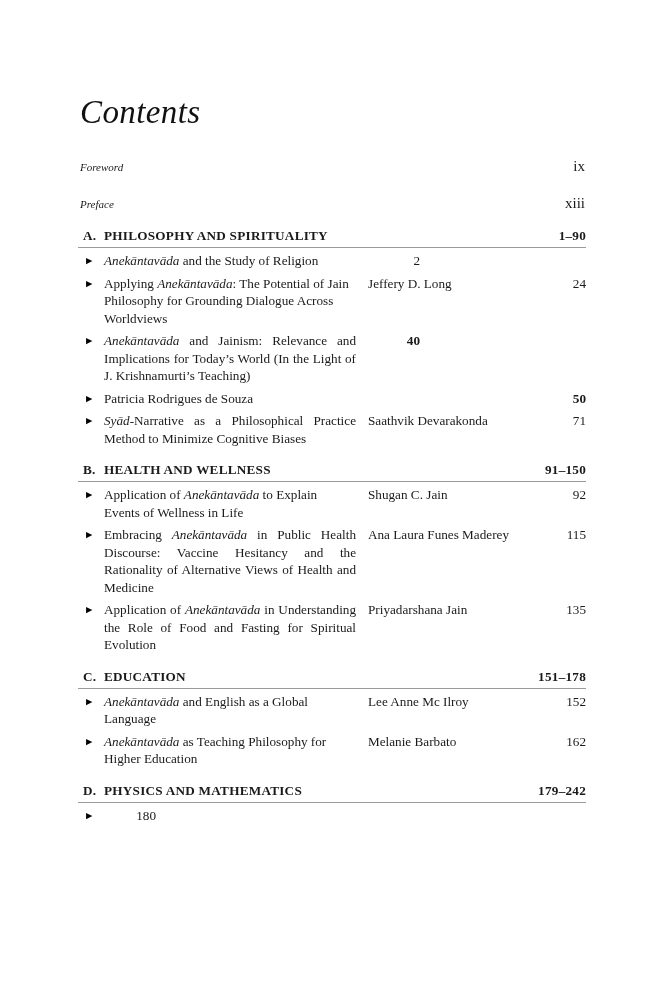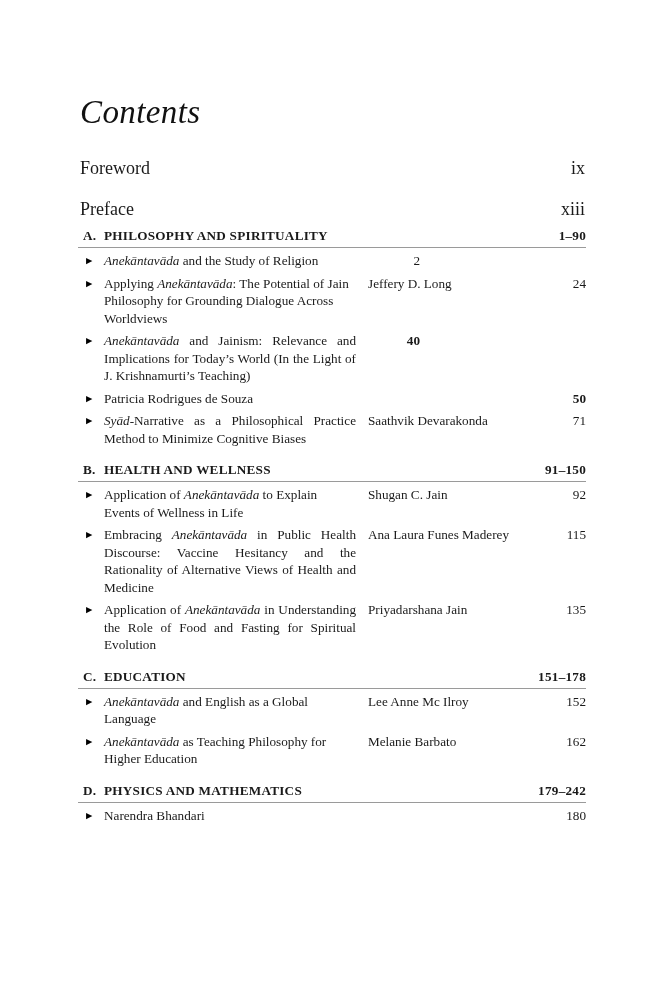--- a/index.html
+++ b/index.html
@@ -43,24 +43,25 @@
     top: 158px;
     width: 505px;
   }
   .fm-row {
     display: flex;
     align-items: baseline;
     justify-content: space-between;
     margin-bottom: 20px;
   }
   .fm-label {
-    font-size: 18px;
+    font-style: italic;
+    font-size: 11px;
   }
   .fm-page {
-    font-size: 18px;
+    font-size: 15px;
     font-style: normal;
     margin-left: 40px;
   }
 
   
   .toc {
     position: absolute;
     left: 78px;
     top: 228px;
     width: 508px;
@@ -253,20 +254,19 @@
       <div class="sec-spacer"></div>
       <div class="section">
         <div class="section-head">
           <span class="sec-letter">D.</span>
           <span class="sec-name">PHYSICS AND MATHEMATICS</span>
           <span class="sec-range">179–242</span>
         </div>
         <div class="entries">
           <div class="entry">
             <span class="bullet">►</span>
-            <span class="author-cell">Narendra Bhandari</span>
             <span class="page-cell">180</span>
           </div>
         </div>
       </div>
     </div>
 
 </div>
 
 </body></html>

